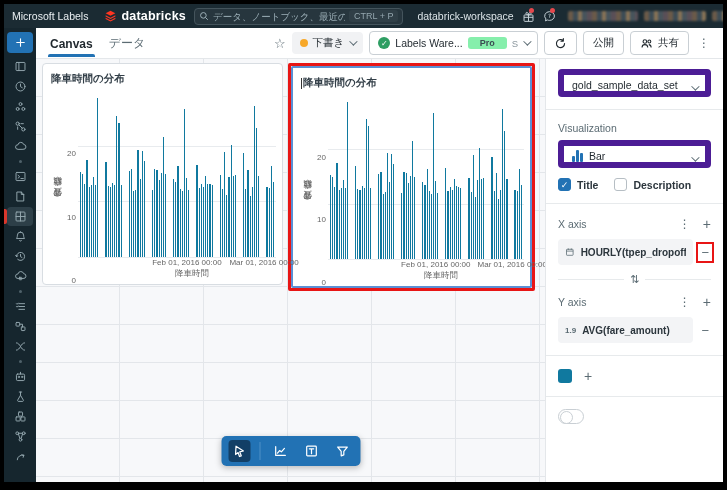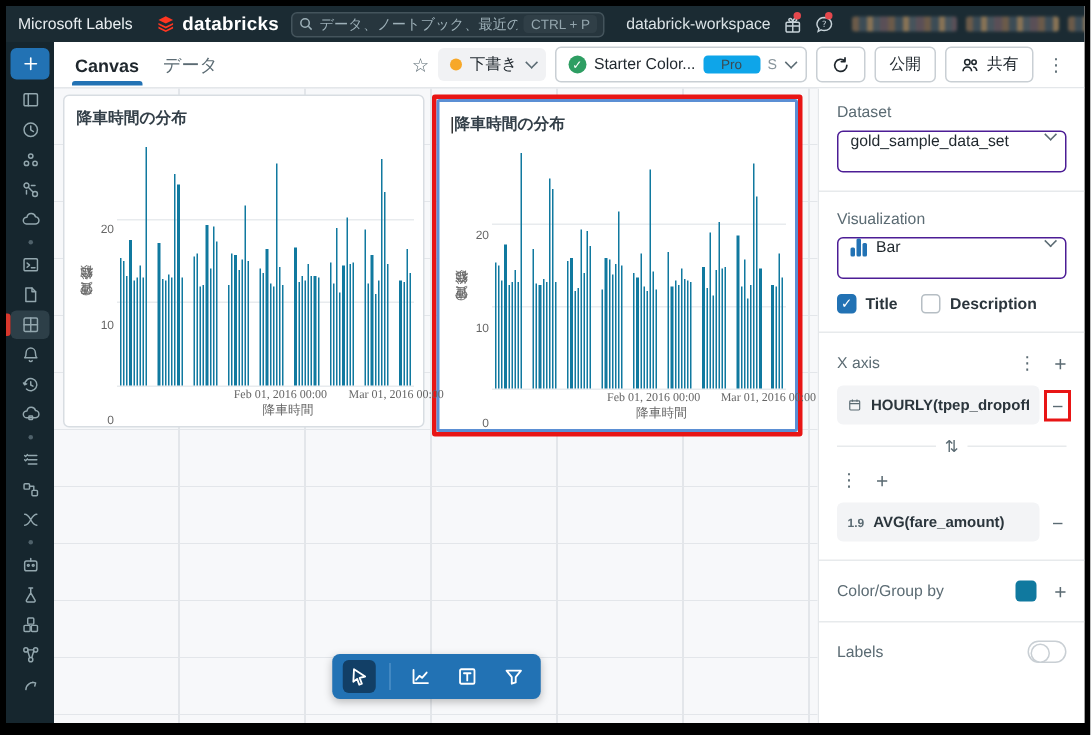--- a/index.html
+++ b/index.html
@@ -46,21 +46,21 @@
   .tab.active { color:#1f272d; font-weight:bold; }
   .tab.active::after { content:""; position:absolute; left:2px; right:2px; bottom:0; height:3px; background:#2272b4; border-radius:2px 2px 0 0; }
   .tabbar-right { margin-left:auto; display:flex; align-items:center; gap:6px; }
   .dash-title { font-size:11.5px; color:#1f272d; white-space:nowrap; }
   .star { font-size:13px; color:#5b6b73; line-height:1; }
   .pill-draft { display:flex; align-items:center; gap:5px; background:#f1f2f4; border-radius:4px; height:22px; padding:0 8px; font-size:10.5px; color:#1f272d; }
   .draft-dot { width:8px; height:8px; border-radius:50%; background:#f7a829; }
   .chev { width:6px; height:6px; border-right:1.4px solid #5b6b73; border-bottom:1.4px solid #5b6b73; transform:rotate(45deg) translateY(-2px); }
   .pill-wh { display:flex; align-items:center; gap:5px; background:#fff; border:1px solid #c9cfd4; border-radius:4px; height:24px; padding:0 8px; font-size:10.5px; color:#1f272d; }
   .wh-check { width:12px; height:12px; border-radius:50%; background:#2e9e63; color:#fff; font-size:8px; display:flex; align-items:center; justify-content:center; }
-  .wh-pro { background:#0ea5e9; border-radius:3px; font-size:9px; padding:1px 12px; color:#3c4a52; }
+  .wh-pro { background:#86efac; border-radius:3px; font-size:9px; padding:1px 12px; color:#3c4a52;font-weight:bold; }
   .wh-s { color:#8a969d; font-size:9.5px; }
   .btn { display:flex; align-items:center; gap:5px; background:#fff; border:1px solid #c9cfd4; border-radius:4px; height:24px; padding:0 9px; font-size:10.5px; color:#1f272d; white-space:nowrap; }
   .kebab { color:#5b6b73; font-size:12px; padding:0 3px; }
 
   
   .workrow { flex:1; display:flex; min-height:0; }
   .canvas { position:relative; flex:1; background:#f7f8fa; overflow:hidden;
     background-image:
       repeating-linear-gradient(to right, transparent 0 83px, #e3e6ea 83px 84px),
       repeating-linear-gradient(to bottom, transparent 0 37px, #e3e6ea 37px 38px);
@@ -77,36 +77,36 @@
   .yticks { width:15px; position:relative; font-size:8px; color:#666; }
   .yticks span { position:absolute; right:2px; transform:translateY(-50%); }
   .yt-20 { top:33.3%; } .yt-10 { top:66.6%; } .yt-0 { top:100%; }
   .plot-col { flex:1; display:flex; flex-direction:column; min-width:0; }
   .plot { position:relative; flex:1; }
   .gridline { position:absolute; left:0; right:0; height:1px; background:#e8ebee; }
   .gl-20 { top:33.3%; } .gl-10 { top:66.6%; } .gl-0 { top:100%; }
   .bars { position:absolute; left:2px; right:2px; top:0; bottom:0; display:flex; align-items:flex-end; gap:7px; }
   .bar-group { display:flex; align-items:flex-end; gap:1px; height:100%; }
   .bar { flex:1; min-width:1px; }
-  .xticks { position:relative; height:11px; font-size:8px; color:#666;font-family:Liberation Serif, serif; }
+  .xticks { position:relative; height:11px; font-size:8px; color:#666; }
   .xticks span { position:absolute; top:1px; transform:translateX(-50%); white-space:nowrap; }
   .xt-feb { left:55%; } .xt-mar { left:94%; }
   .xlabel { text-align:center; font-size:8.5px; color:#666; height:12px; padding-left:30px; }
 
   
   .float-toolbar { position:absolute; left:50%; transform:translateX(-50%); bottom:16px; background:#2272b4; border-radius:5px; display:flex; align-items:center; padding:4px 7px; gap:9px; box-shadow:0 2px 6px rgba(0,0,0,.25); }
   .ft-btn { width:22px; height:22px; display:flex; align-items:center; justify-content:center; border-radius:4px; }
   .ft-btn svg { stroke:#fff; fill:none; stroke-width:1.4; stroke-linecap:round; stroke-linejoin:round; }
   .ft-active { background:#123f66; }
   .ft-sep { width:1px; height:18px; background:#4e90c6; }
 
   
   .panel { width:178px; background:#fff; border-left:1px solid #e4e7ea; padding:10px 12px; font-size:10.5px; color:#1f272d; overflow:hidden; flex:0 0 auto; }
   .p-label { color:#5b6b73; font-size:10.5px; margin-bottom:6px; }
-  .p-select { height:28px; border:1px solid #4c1d95; border-radius:4px; display:flex; align-items:flex-start; padding:0 8px; gap:6px; font-size:10.5px; color:#1f272d; }
+  .p-select { height:28px; border:6px solid #4c1d95; border-radius:4px; display:flex; align-items:flex-end; padding:0 8px; gap:6px; font-size:10.5px; color:#1f272d; }
   .p-select .grow { flex:1; white-space:nowrap; overflow:hidden; text-overflow:ellipsis; }
   .p-divider { height:1px; background:#e7eaec; margin:12px -12px; }
   .viz-icon { display:flex; align-items:flex-end; gap:1px; height:12px; }
   .viz-icon i { width:3px; background:#2272b4; border-radius:1px; }
   .cb-row { display:flex; align-items:center; gap:6px; margin-top:10px; }
   .checkbox { width:13px; height:13px; border-radius:3px; border:1px solid #b6bec4; background:#fff; display:flex; align-items:center; justify-content:center; font-size:9px; color:#fff; }
   .checkbox.checked { background:#2272b4; border-color:#2272b4; }
   .cb-label { font-weight:bold; color:#2b353c; margin-right:10px; }
   .axis-head { display:flex; align-items:center; margin-bottom:7px; }
   .axis-head .p-label { margin:0; flex:1; }
@@ -321,21 +321,21 @@
         <span class="tab">データ</span>
         <span class="tabbar-right">
           <span class="star">☆</span>
           <span class="pill-draft">
             <span class="draft-dot"></span>
             <span>下書き</span>
             <span class="chev"></span>
           </span>
           <span class="pill-wh">
             <span class="wh-check">✓</span>
-            <span>Starter Color...</span>
+            <span>Labels Ware...</span>
             <span class="wh-pro">Pro</span>
             <span class="wh-s">S</span>
             <span class="chev"></span>
           </span>
           <span class="btn">
             <svg width="13" height="13" viewBox="0 0 16 16">
                   <path d="M13 8a5 5 0 1 1-1.5-3.5M11.5 2v3h-3" stroke="#1f272d" fill="none" stroke-width="1.4" stroke-linecap="round" stroke-linejoin="round"></path>
                 </svg>
           </span>
           <span class="btn">
@@ -615,21 +615,20 @@
             <span class="ft-btn">
               <svg width="14" height="14" viewBox="0 0 16 16">
                     <path d="M2.5 3.5h11L9.5 8.5v4l-3 1v-5z"></path>
                   </svg>
             </span>
           </div>
         </div>
 
         <div class="panel">
 
-          <div class="p-label">Dataset</div>
           <div class="p-select">
             <span class="grow">gold_sample_data_set</span>
             <span class="chev"></span>
           </div>
 
           <div class="p-divider"></div>
 
           <div class="p-label">Visualization</div>
           <div class="p-select">
             <span class="viz-icon">
@@ -670,43 +669,42 @@
             <span class="minus annot-minus">−</span>
           </div>
 
           <div class="swap-row">
             <span class="line"></span>
             <span class="swap-glyph">⇅</span>
             <span class="line"></span>
           </div>
 
           <div class="axis-head">
+            <span class="p-label">Y axis</span>
             <span class="head-ico">⋮</span>
             <span class="head-plus">+</span>
           </div>
           <div class="field-row">
             <div class="field-pill">
               <span class="num-ico">1.9</span>
               <span class="ftext">AVG(fare_amount)</span>
             </div>
             <span class="minus">−</span>
           </div>
 
           <div class="p-divider"></div>
 
           <div class="cg-row">
-            <span class="p-label">Color/Group by</span>
             <span class="color-swatch"></span>
             <span class="head-plus" style="padding-left:0">+</span>
           </div>
 
           <div class="p-divider"></div>
 
           <div class="cg-row">
-            <span class="p-label">Labels</span>
             <span class="toggle"></span>
           </div>
 
         </div>
       </div>
     </div>
   </div>
 </div>
 </div>
 

